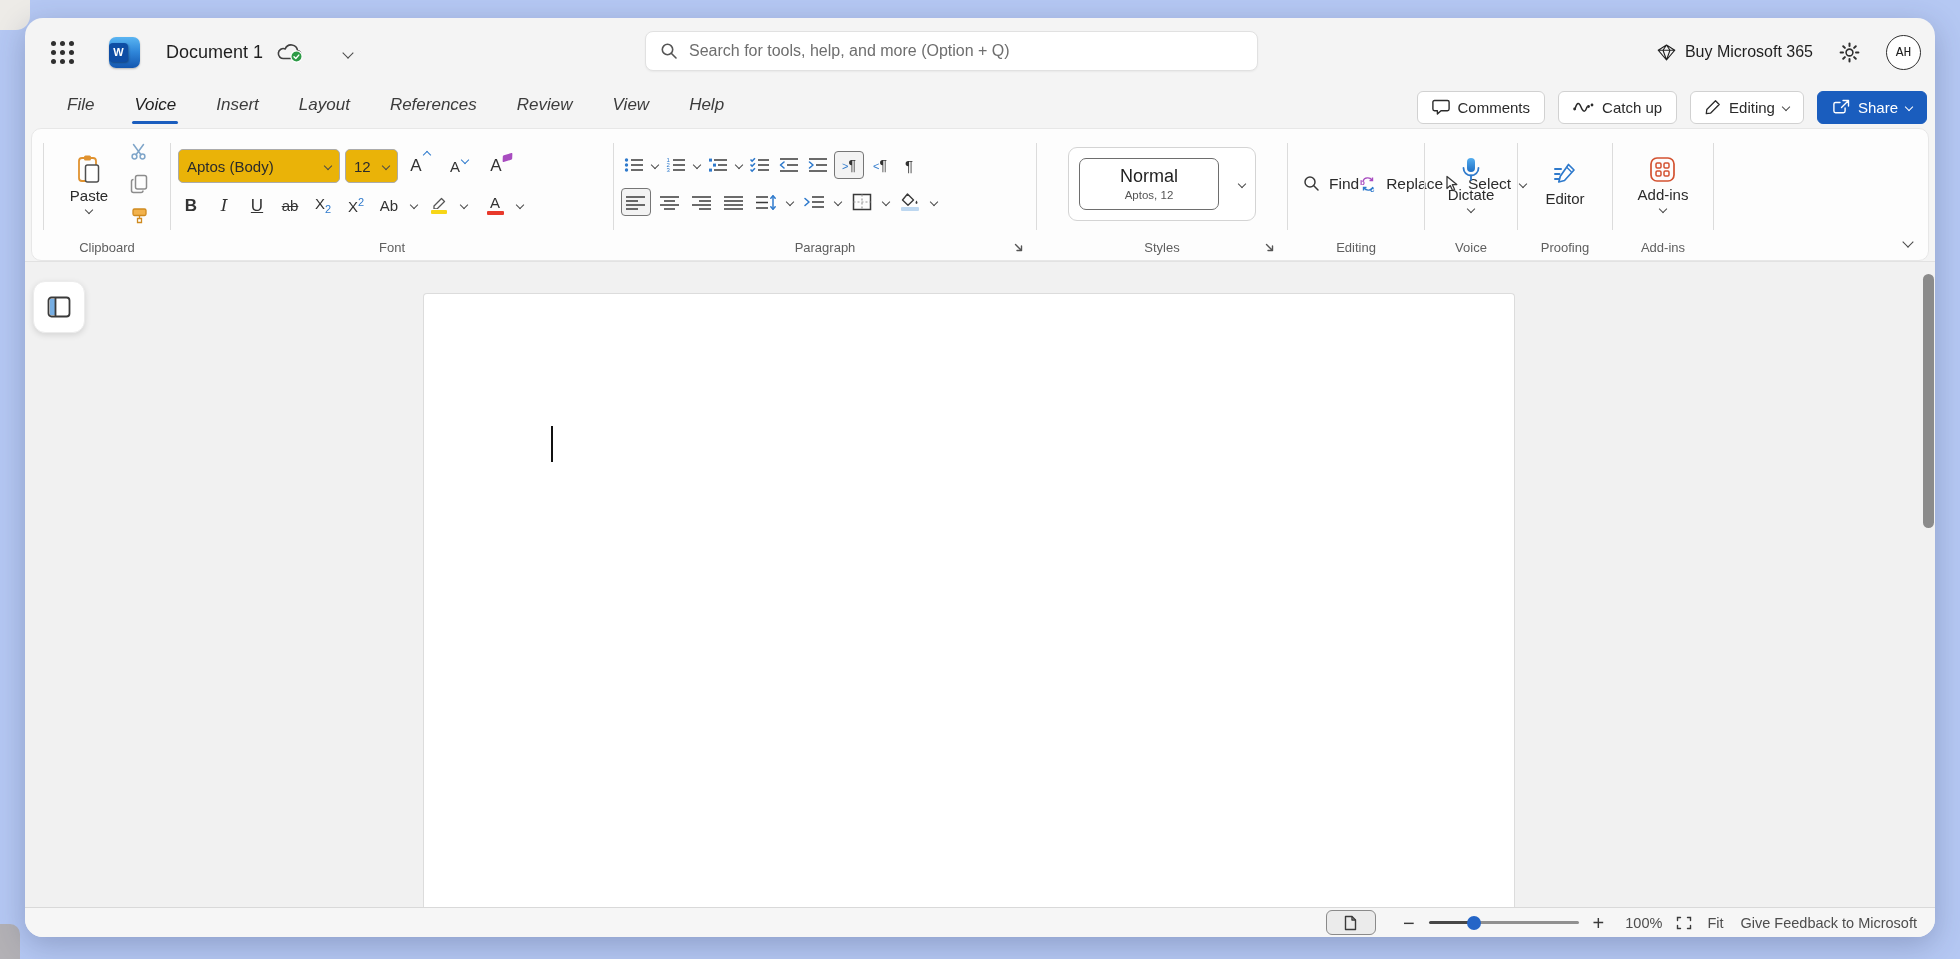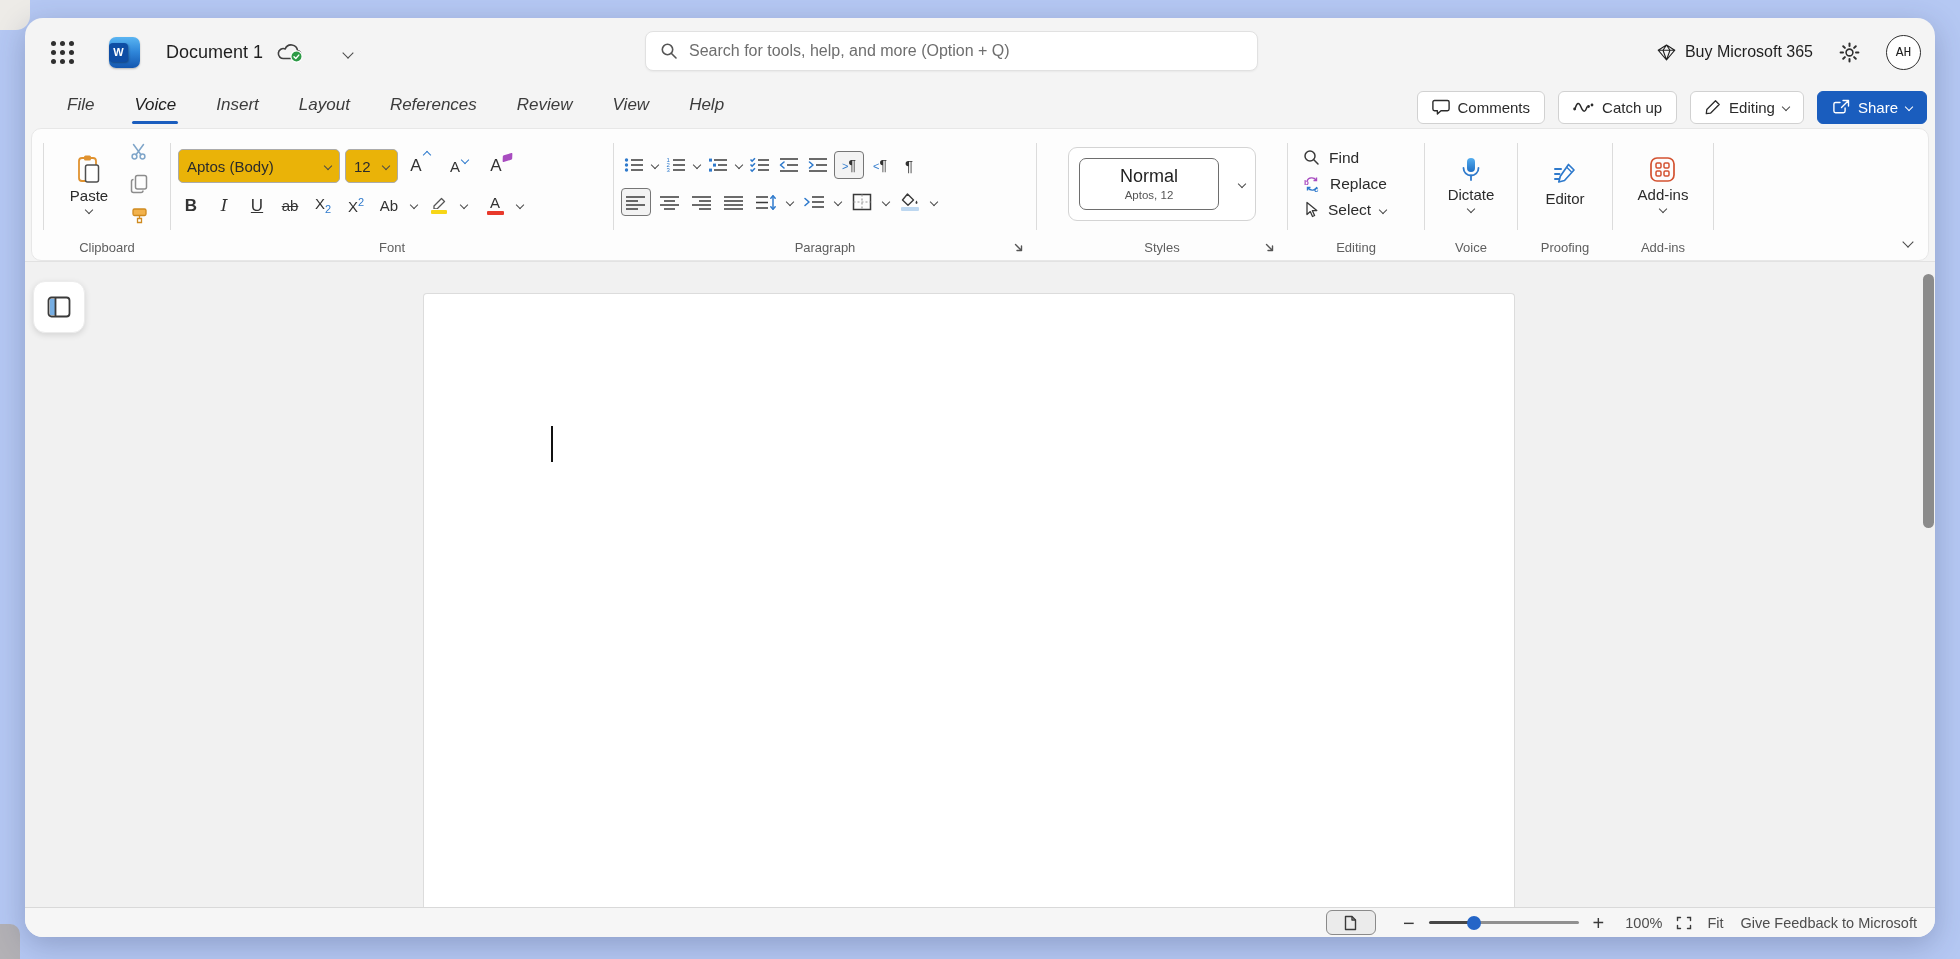--- a/index.html
+++ b/index.html
@@ -89,21 +89,21 @@
   .growA .c{position:absolute;top:-4px;right:-8px;}
   .clearA{position:relative;font-size:17px;color:#333;}
   .clearA .er{position:absolute;top:-2px;right:-10px;width:9px;height:7px;background:#a84cc0;border-radius:1px;transform:skewX(-20deg) rotate(-18deg);}
 
   .styles-outer{width:188px;height:74px;border:1px solid #d4d4d4;border-radius:9px;background:#fff;display:flex;align-items:stretch;}
   .stylecard{flex:1;margin:10px;border:1.4px solid #6e6e6e;border-radius:7px;display:flex;flex-direction:column;align-items:center;justify-content:center;cursor:pointer;}
   .stylecard .nm{font-size:18px;color:#1f1f1f;}
   .stylecard .meta{font-size:11.5px;color:#555;margin-top:2px;}
   .stylechev{width:26px;display:flex;align-items:center;justify-content:center;cursor:pointer;}
 
-  .edit-rows{display:flex;flex-direction:column;gap:8px;}
+  .edit-rows{display:flex;flex-direction:row;}
   .edit-row{display:flex;align-items:center;gap:9px;font-size:15.5px;color:#2b2b2b;cursor:pointer;}
 
   .collapse-chev{position:absolute;right:16px;bottom:10px;cursor:pointer;}
 
   
   .canvas{flex:1;background:var(--canvas);position:relative;border-top:1px solid #e2e2e2;}
   .navtoggle{position:absolute;left:8px;top:19px;width:52px;height:52px;background:#fff;border:1px solid #ececec;border-radius:12px;
     box-shadow:0 2px 6px rgba(0,0,0,.12);display:flex;align-items:center;justify-content:center;cursor:pointer;}
   .page{position:absolute;left:398px;top:31px;width:1092px;bottom:0;background:#fff;border:1px solid #dcdcdc;border-bottom:none;border-radius:4px 4px 0 0;}
   .caret{position:absolute;left:526px;top:163px;width:2px;height:36px;background:#111;animation:blink 1.1s steps(1) infinite;}

